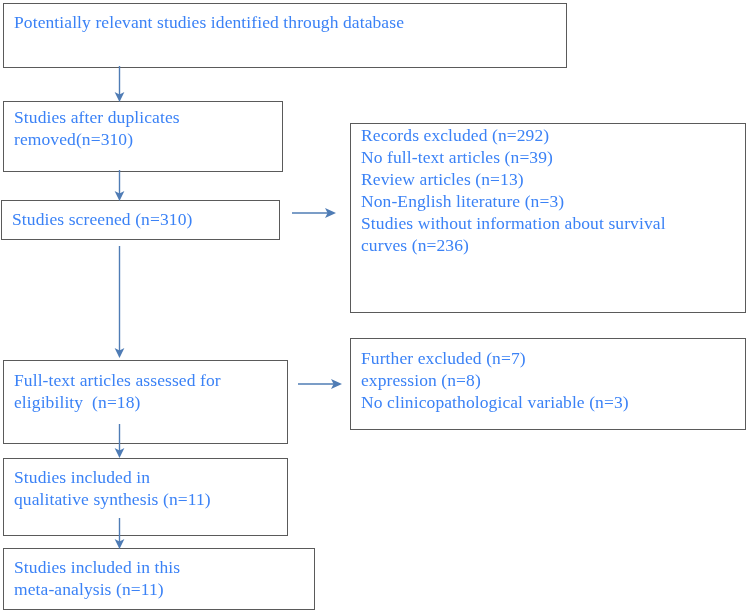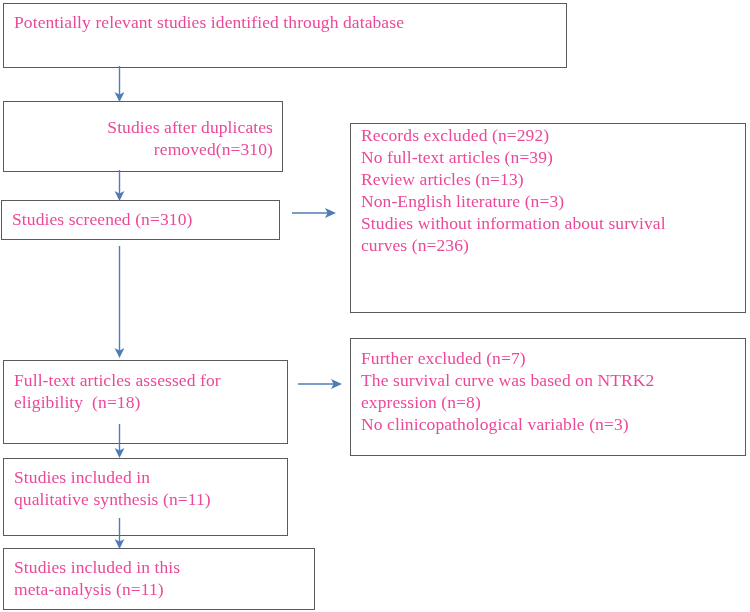--- a/index.html
+++ b/index.html
@@ -17,37 +17,37 @@
     overflow: hidden;
   }
   .node {
     position: absolute;
     box-sizing: border-box;
     border: 1px solid #5a5a5a;
     background: #ffffff;
     padding: 6px 9px 6px 10px;
     line-height: 1.26;
     font-size: 17.5px;
-    color: #ec4899;
+    color: #3b82f6;
     letter-spacing: 0.1px;
   }
   .node .line {
     display: block;
     white-space: pre;
   }
   
   #box-identified   { left: 3px;   top: 3px;   width: 564px; height: 65px; padding-top: 7px; }
-  #box-duplicates   { left: 3px;   top: 101px; width: 280px; height: 71px; padding-top: 14px; text-align: right; }
+  #box-duplicates   { left: 3px;   top: 101px; width: 280px; height: 71px; padding-top: 4px; }
   #box-screened     { left: 1px;   top: 200px; width: 279px; height: 40px; padding-top: 7px; }
   #box-fulltext     { left: 3px;   top: 360px; width: 285px; height: 84px; padding-top: 8px; }
   #box-qualitative  { left: 3px;   top: 458px; width: 285px; height: 78px; padding-top: 7px; }
   #box-meta         { left: 3px;   top: 548px; width: 312px; height: 62px; padding-top: 7px; }
   
   #box-excluded     { left: 350px; top: 123px; width: 396px; height: 190px; padding-top: 0; }
-  #box-further      { left: 350px; top: 338px; width: 396px; height: 118px; padding-top: 8px; }
+  #box-further      { left: 350px; top: 338px; width: 396px; height: 92px; padding-top: 8px; }
 
   
   .arrow {
     position: absolute;
   }
   .arrow svg { display: block; overflow: visible; }
 </style>
 </head>
 <body>
 
@@ -85,21 +85,20 @@
     <span class="line">Records excluded (n=292)</span>
     <span class="line">No full-text articles (n=39)</span>
     <span class="line">Review articles (n=13)</span>
     <span class="line">Non-English literature (n=3)</span>
     <span class="line">Studies without information about survival</span>
     <span class="line">curves (n=236)</span>
   </div>
 
   <div class="node" id="box-further">
     <span class="line">Further excluded (n=7)</span>
-    <span class="line">The survival curve was based on NTRK2</span>
     <span class="line">expression (n=8)</span>
     <span class="line">No clinicopathological variable (n=3)</span>
   </div>
 
   <div class="arrow" style="left:106px; top:66px;">
     <svg width="28" height="38" viewBox="0 0 28 38">
       <line x1="13.5" y1="0" x2="13.5" y2="29" stroke="#4f7cb5" stroke-width="1.4"></line>
       <polygon points="13.5,36 8.6,26 13.5,28.6 18.4,26" fill="#4f7cb5"></polygon>
     </svg>
   </div>

